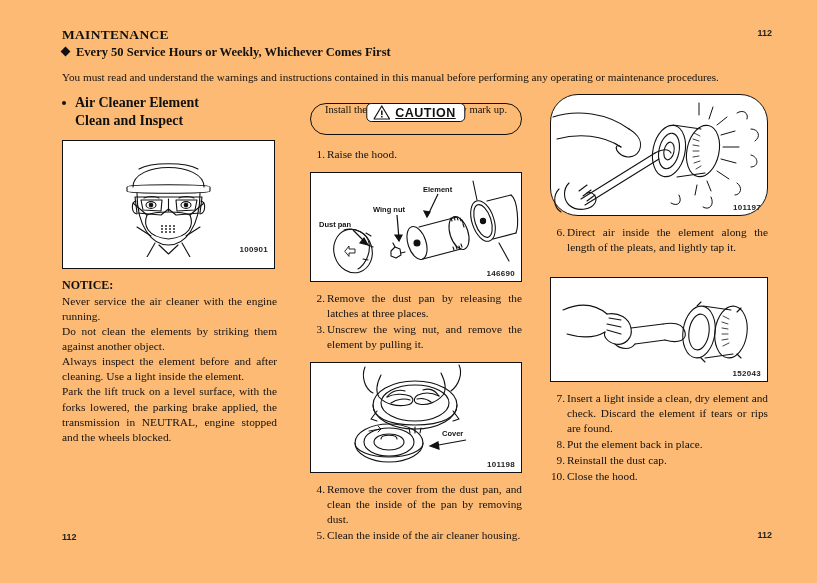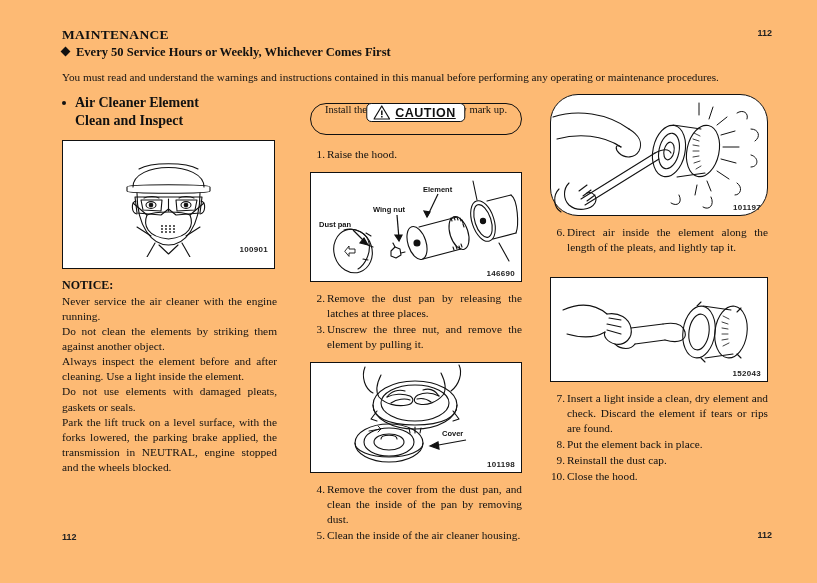--- a/index.html
+++ b/index.html
@@ -314,21 +314,20 @@
 
       <div id="warning-text">
       </div>
     </div>
 
     <div id="notice-block">
       <p id="notice-label">NOTICE:</p>
       <p>Never service the air cleaner with the engine running.</p>
       <p>Do not clean the elements by striking them against another object.</p>
       <p>Always inspect the element before and after cleaning. Use a light inside the element.</p>
-      <p>Do not use elements with damaged pleats, gaskets or seals.</p>
       <p>Park the lift truck on a level surface, with the forks lowered, the parking brake applied, the transmission in NEUTRAL, engine stopped and the wheels blocked.</p>
     </div>
   </div>
 
   <div class="column" id="col-middle">
 
     <div id="caution-callout">
       <div id="caution-outer">
         <div id="caution-message">Install the dust pan with its arrow mark up.</div>
       </div>
@@ -400,21 +399,21 @@
       <span class="fig-code">146690</span>
     </div>
 
     <ul class="steps">
       <li>
         <span class="num">2.</span>
         <span>Remove the dust pan by releasing the latches at three places.</span>
       </li>
       <li>
         <span class="num">3.</span>
-        <span>Unscrew the three nut, and remove the element by pulling it.</span>
+        <span>Unscrew the wing nut, and remove the element by pulling it.</span>
       </li>
     </ul>
 
     <div class="figure-panel" style="width:212px;height:111px;">
       <svg width="209" height="108" viewBox="0 0 209 108">
         <g fill="none" stroke="#111" stroke-width="1.1" stroke-linejoin="round" stroke-linecap="round">
 
           <ellipse cx="104" cy="42" rx="42" ry="24"></ellipse>
           <path d="M62 42 C62 54 76 62 104 62 C132 62 146 54 146 42"></path>
           <ellipse cx="104" cy="40" rx="34" ry="18"></ellipse>

